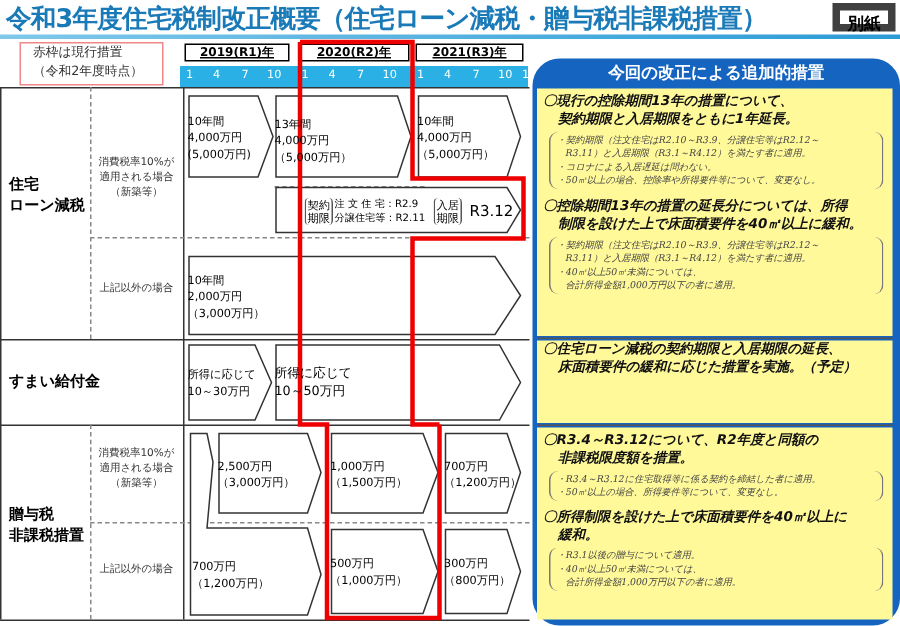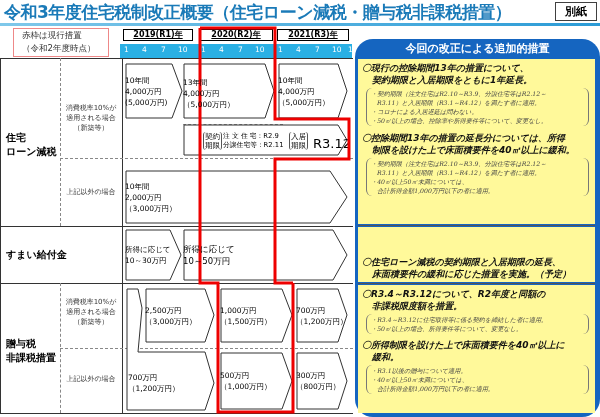--- a/index.html
+++ b/index.html
@@ -1,19 +1,19 @@
 <!DOCTYPE html>
 <html><head>
 <meta charset="utf-8">
 <style>
   * { box-sizing: border-box; margin: 0; padding: 0; }
   body { width: 600px; height: 417px; background: #fff; font-family: "DejaVu Sans", sans-serif; position: relative; overflow: hidden; color: #000; }
   .title-bar { position: absolute; left: 0; top: 0; width: 600px; height: 24px; }
   .title { position: absolute; left: 4px; top: 1px; font-size: 17px; font-weight: bold; color: #1a7ab8; letter-spacing: -0.5px; white-space: nowrap; }
-  .attach { position: absolute; left: 555px; top: 2px; width: 42px; height: 19px; border: 1px solid #404040; font-size: 11px; font-weight: bold; text-align: center; line-height: 17px; background: #fff; }
+  .attach { position: absolute; left: 555px; top: 2px; width: 42px; height: 19px; border: 5px solid #404040; font-size: 11px; font-weight: bold; text-align: center; line-height: 17px; background: #fff; }
   .title-line { position: absolute; left: 0; top: 23px; width: 600px; height: 3px; background: linear-gradient(to right, #7fc8ea, #2b9bd6); }
   .legend-box { position: absolute; left: 13px; top: 28px; width: 96px; height: 29px; border: 1px solid #e88; font-size: 8.5px; line-height: 13px; padding-left: 8px; color: #333; }
   .years { position: absolute; top: 29px; height: 12px; border: 1.5px solid #000; font-size: 8px; font-weight: bold; text-align: center; line-height: 10px; text-decoration: underline; background: #fff; }
   .months-bar { position: absolute; left: 120px; top: 44px; width: 232px; height: 14px; background: #2ab0e4; }
   .month { position: absolute; top: 1px; font-size: 7.5px; color: #fff; }
   .grid { position: absolute; left: 0; top: 58px; width: 353px; height: 355px; border-top: 1.5px solid #333; }
   .row-border { position: absolute; left: 0; width: 353px; border-top: 1.5px solid #333; }
   .dot-h { position: absolute; border-top: 1px dashed #888; }
   .dot-v { position: absolute; border-left: 1px dashed #888; }
   .vline { position: absolute; border-left: 1px solid #333; }
@@ -69,21 +69,21 @@
 <div class="row-border" style="top:283px"></div>
 <div class="row-border" style="top:413px"></div>
 <div class="vline" style="left:0;top:58px;height:355px"></div>
 <div class="vline" style="left:122px;top:58px;height:355px"></div>
 <div class="dot-v" style="left:60px;top:58px;height:168px"></div>
 <div class="dot-v" style="left:60px;top:283px;height:130px"></div>
 <div class="dot-h" style="left:60px;top:158px;width:293px"></div>
 <div class="dot-h" style="left:60px;top:348px;width:293px"></div>
 <div class="dot-h" style="left:183px;top:124px;width:100px"></div>
 
-<div class="cat" style="left:6px;top:131px">
+<div class="cat" style="left:6px;top:117px">
   <div>住宅</div>
   <div>ローン減税</div>
 </div>
 <div class="sub" style="left:60px;top:103px;width:62px">
   <div>消費税率10%が</div>
   <div>適用される場合</div>
   <div>（新築等）</div>
 </div>
 <div class="sub" style="left:60px;top:187px;width:62px">
   <div>上記以外の場合</div>
@@ -123,21 +123,21 @@
     <div>期限</div>
   </div>
   <div style="position:absolute;left:40px;top:8px;font-size:6.8px;line-height:9px;white-space:nowrap;">
     <div>注 文 住 宅 : R2.9</div>
     <div>分譲住宅等 : R2.11</div>
   </div>
   <div style="position:absolute;left:106px;top:8px;font-size:7.5px;line-height:9px;border-left:1px solid #555;border-right:1px solid #555;border-radius:3px;padding:0 1px;">
     <div>入居</div>
     <div>期限</div>
   </div>
-  <div style="position:absolute;left:130px;top:12px;font-size:13px;">R3.12</div>
+  <div style="position:absolute;left:130px;top:12px;font-size:10px;">R3.12</div>
 </div>
 
 <div class="arrow" style="left:125px;top:170px;width:223px;height:54px">
   <svg width="223" height="54">
       <polygon points="1,1 205,1 222,27 205,53 1,53" fill="#fff" stroke="#333" stroke-width="1"></polygon>
     </svg>
   <span>10年間</span>
   <span>2,000万円</span>
   <span>（3,000万円）</span>
 </div>
@@ -241,21 +241,21 @@
     </div>
     <div class="notes">
       <div>・契約期限（注文住宅はR2.10～R3.9、分譲住宅等はR2.12～</div>
       <div style="padding-left:6px">R3.11）と入居期限（R3.1～R4.12）を満たす者に適用。</div>
       <div>・40㎡以上50㎡未満については、</div>
       <div style="padding-left:6px">合計所得金額1,000万円以下の者に適用。</div>
     </div>
   </div>
   <div class="rline" style="top:186px"></div>
 
-  <div class="rbox" style="top:188px;height:55px;padding-top:29px">
+  <div class="rbox" style="top:188px;height:55px;padding-top:0">
     <div class="main-pt">
       <span>〇住宅ローン減税の契約期限と入居期限の延長、</span>
       <span class="ind">床面積要件の緩和に応じた措置を実施。（予定）</span>
     </div>
   </div>
   <div class="rline" style="top:244px"></div>
 
   <div class="rbox" style="top:246px;height:128px">
     <div class="main-pt">
       <span>〇R3.4～R3.12について、R2年度と同額の</span>

